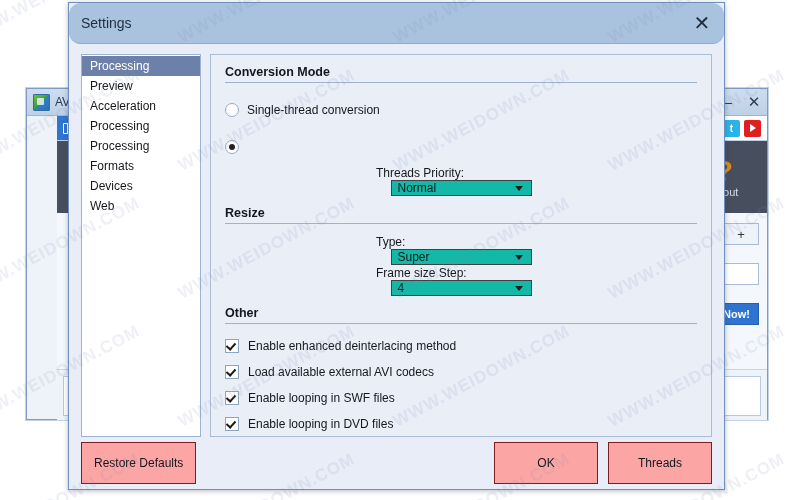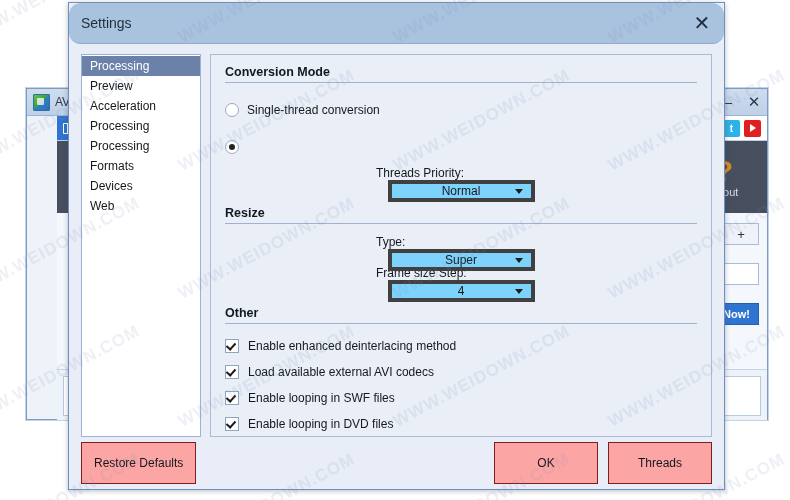--- a/index.html
+++ b/index.html
@@ -113,22 +113,22 @@
   .radio{
     width:12px;height:12px;border-radius:50%;background:#fff;
     border:1px solid #9aabc2;margin-right:8px;flex:0 0 auto;position:relative;
   }
   .radio.on:after{content:"";position:absolute;left:3px;top:3px;width:6px;height:6px;
     border-radius:50%;background:#222;}
   .optrow .lbl{font-size:12px;color:#15181c;}
   .ddrow{display:flex;align-items:center;height:22px;margin-top:9px;flex-direction:column;}
   .ddrow .dlab{width:170px;font-size:12px;color:#15181c;}
   .dd{
-    width:127px;height:21px;background:#7dd3fc;border:4px solid #404040;
-    display:flex;align-items:center;padding:0 6px;position:relative;justify-content:center;
+    width:127px;height:21px;background:#14b8a6;border:1px solid #404040;
+    display:flex;align-items:center;padding:0 6px;position:relative;
   }
   .dd .dval{font-size:12px;color:#15181c;}
   .dd .caret{
     position:absolute;right:8px;top:50%;margin-top:-2px;width:0;height:0;
     border-left:4px solid transparent;border-right:4px solid transparent;border-top:5px solid #1d1d1d;
   }
   .cbrow{display:flex;align-items:center;height:21px;margin-bottom:5px;}
   .cb{
     width:12px;height:12px;background:#fff;border:1px solid #8fa4bd;
     margin-right:9px;flex:0 0 auto;position:relative;

